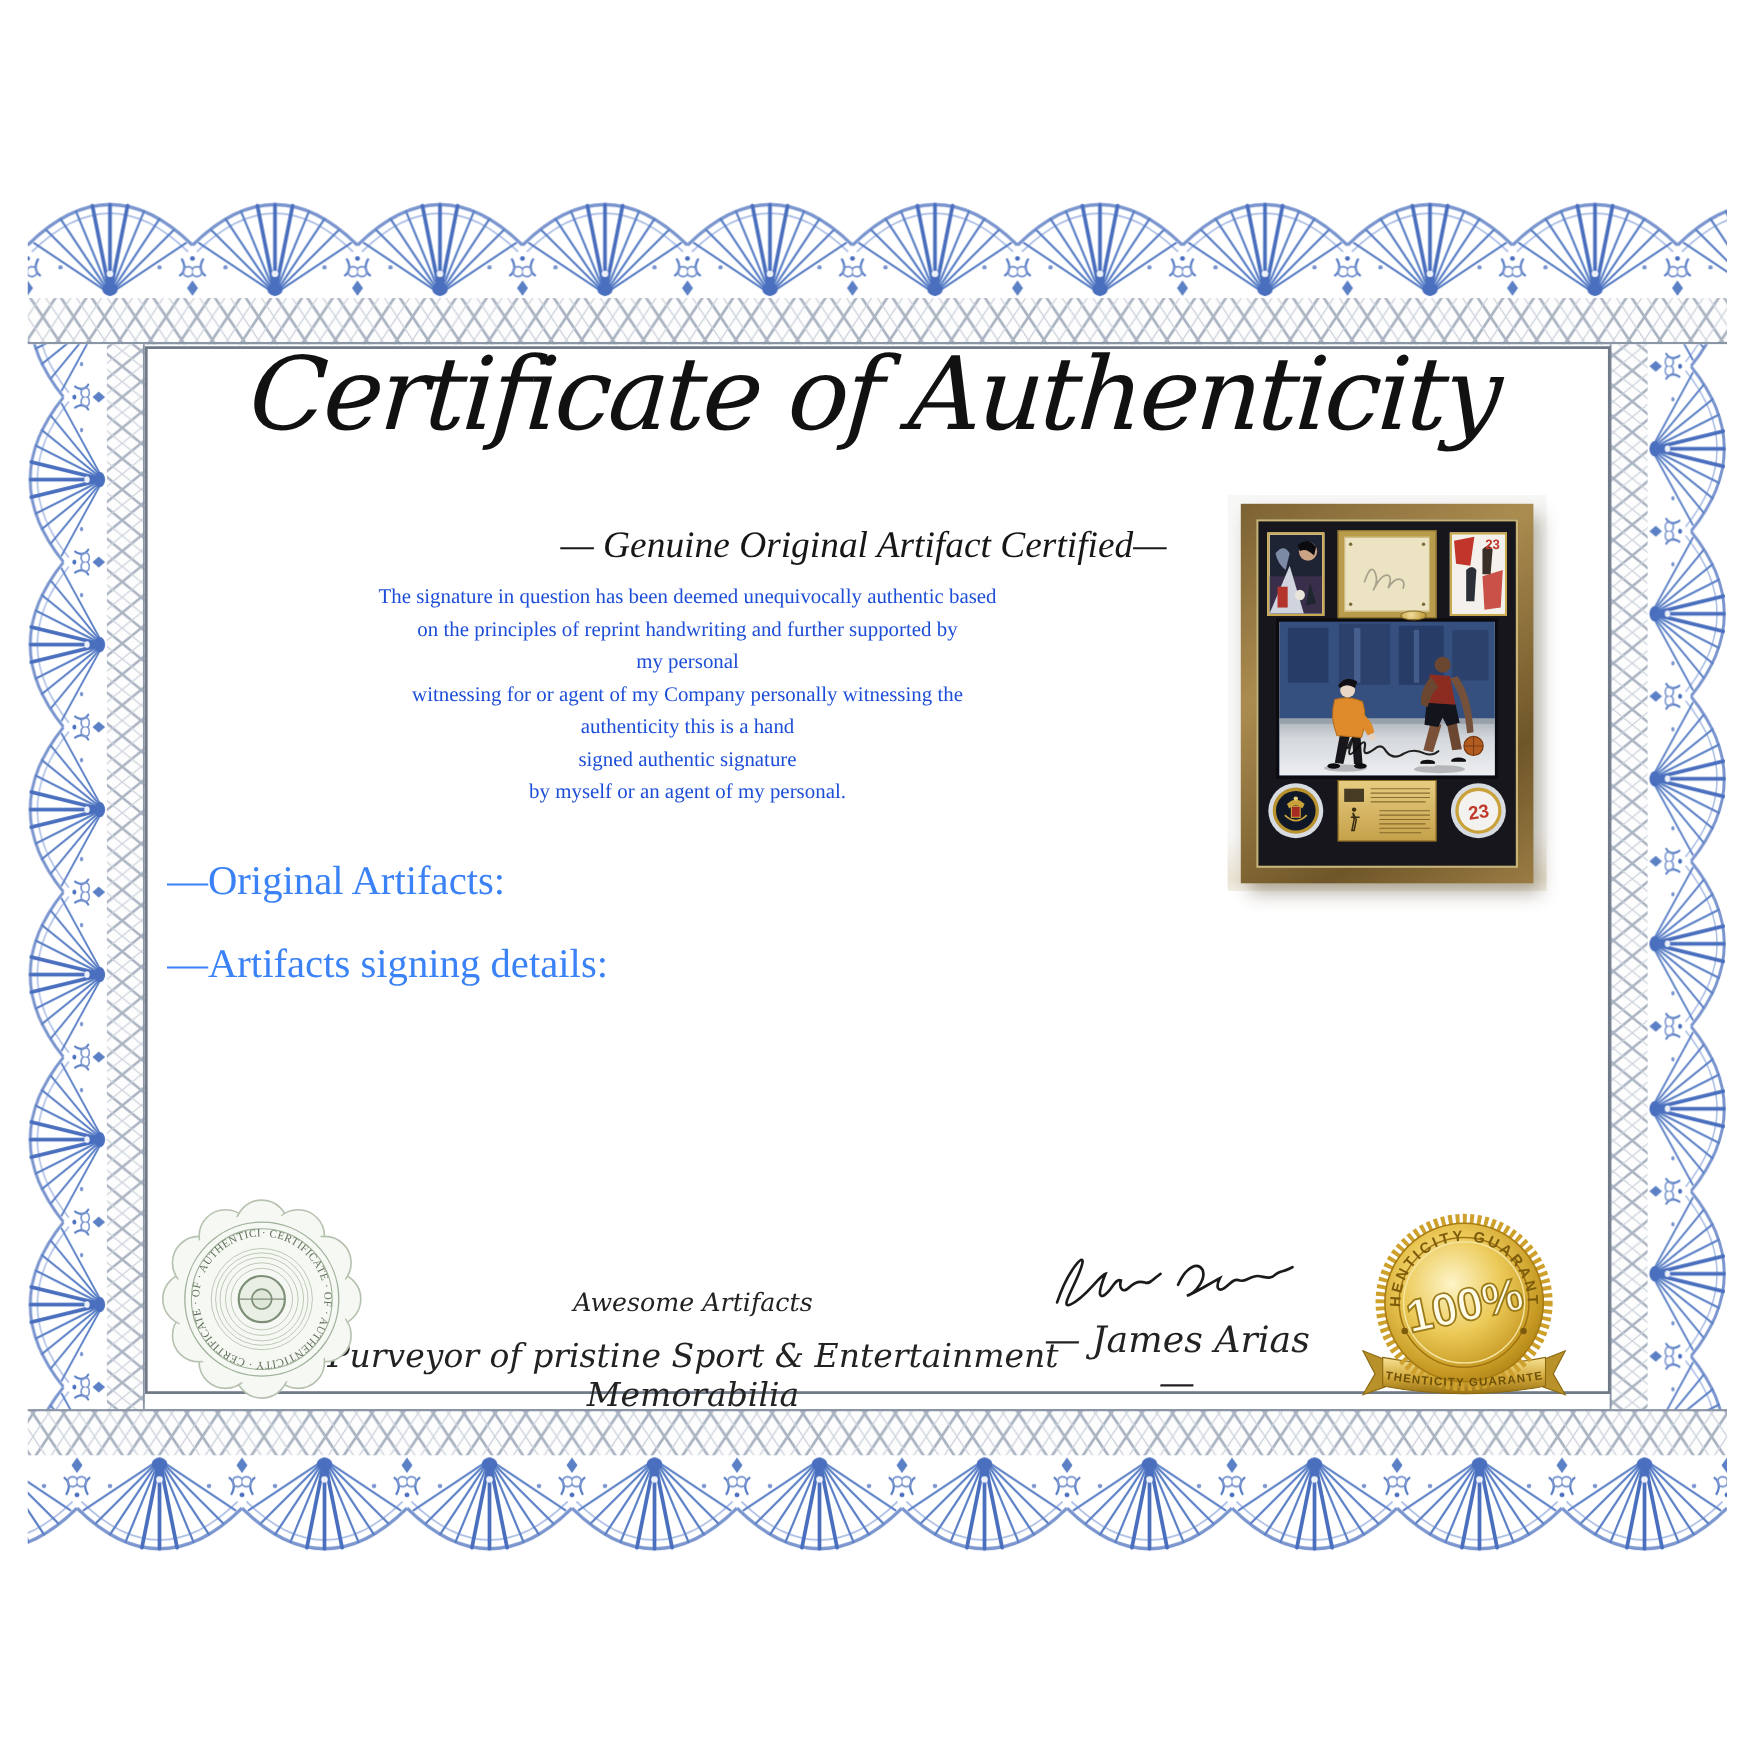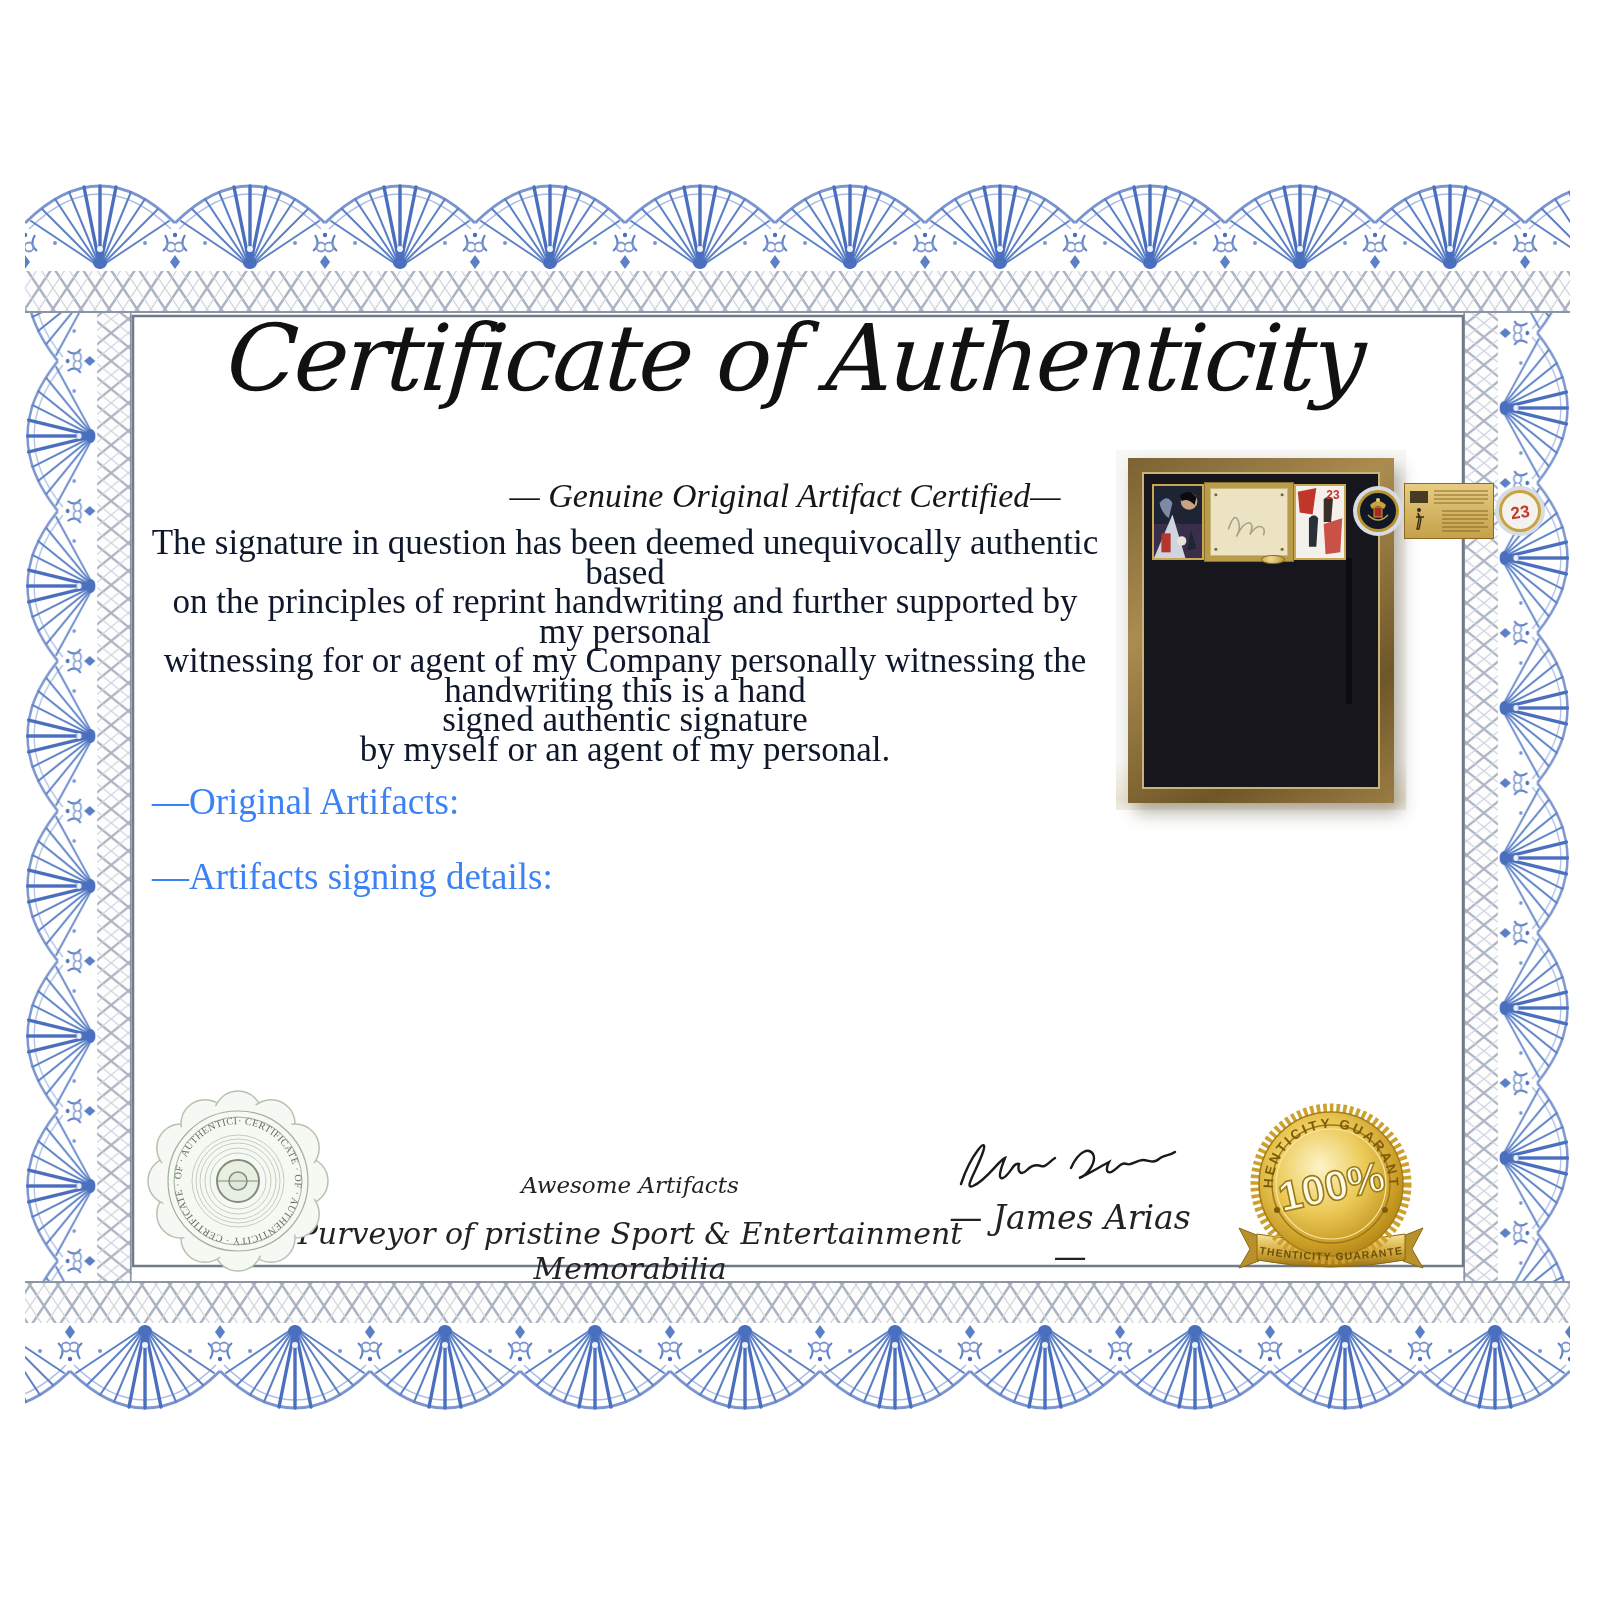--- a/index.html
+++ b/index.html
@@ -6,39 +6,39 @@
   #page{position:relative;width:1600px;height:1600px;background:#ffffff;overflow:hidden;
         font-family:"Liberation Serif", serif;color:#1c1c1c;}
   .abs{position:absolute;}
   
   #border-svg{position:absolute;left:25px;top:183px;width:1545px;height:1228px;z-index:0;}
   
   .title{left:150px;top:305px;width:1290px;text-align:center;
          font-family:"DejaVu Serif", serif;font-style:italic;font-size:92px;
          letter-spacing:-3px;color:#111;transform:skewX(-4deg);z-index:3;}
   .subtitle{left:150px;top:477px;width:1270px;text-align:center;font-size:34px;color:#161616;z-index:3;font-style:italic;}
-  .bodytext{left:150px;top:528px;width:950px;text-align:center;font-size:35px;line-height:29.5px;color:#0f172a;z-index:3;}
+  .bodytext{left:150px;top:528px;width:950px;text-align:center;font-size:19px;line-height:29.5px;color:#1d4ed8;z-index:3;}
   .heading{left:152px;font-size:37px;color:#3b82f6;z-index:3;}
   .h1{top:780px;} .h2{top:855px;}
   .script{font-family:"DejaVu Serif", serif;font-style:italic;color:#222;}
   .company{left:330px;top:1172px;width:600px;text-align:center;font-size:23px;z-index:3;}
   .tagline{left:250px;top:1216px;width:760px;text-align:center;font-size:30px;z-index:3;}
   .sigprint{left:930px;top:1198px;width:280px;text-align:center;font-size:33px;z-index:3;}
   #sig-svg{position:absolute;left:945px;top:1122px;width:250px;height:85px;z-index:3;}
   
   #emboss-seal{position:absolute;left:143px;top:1086px;width:190px;height:190px;z-index:3;}
   #gold-seal{position:absolute;left:1235px;top:1098px;width:192px;height:182px;z-index:3;}
   
   .backdrop{left:1116px;top:450px;width:290px;height:360px;z-index:1;
             background:linear-gradient(#f7f7f6 86%,#eae3d3 97%,#f2efe8);}
   .frame{left:1128px;top:458px;width:266px;height:345px;z-index:2;box-sizing:border-box;
          background:linear-gradient(145deg,#7c6233,#ab8c50 35%,#6f5628 75%,#9a7c44);
          padding:14px;box-shadow:7px 10px 16px rgba(70,58,30,.38);}
   .mat{box-sizing:border-box;width:100%;height:100%;background:#16161c;border:2px solid #c9b478;
-       padding:8px;display:flex;flex-direction:row;}
+       padding:8px;display:flex;flex-direction:column;}
   .toprow{display:flex;justify-content:space-between;align-items:center;height:80px;}
   .minicard{width:52px;height:76px;box-sizing:border-box;border:2px solid #c9a94f;overflow:hidden;background:#fff;}
   .minicard svg{display:block;width:100%;height:100%;}
   .autograph{width:90px;height:80px;box-sizing:border-box;background:#b99b4c;border:1px solid #8a6f2c;
              padding:5px;position:relative;}
   .autopage{width:100%;height:100%;background:#ece3c2;box-sizing:border-box;border:1px solid #cbb87f;position:relative;}
   .autopage svg{display:block;width:100%;height:100%;}
   .autoplate{position:absolute;right:8px;bottom:-3px;width:22px;height:7px;border-radius:50%;
              background:radial-gradient(circle at 40% 40%, #f0dc9a,#b9952f);border:1px solid #8a6f2c;}
   .bigphoto{align-self:center;width:202px;height:146px;box-sizing:border-box;border:3px solid #0b0b10;
@@ -122,21 +122,21 @@
 
   <div class="abs title noselect">Certificate of Authenticity</div>
 
   <div class="abs subtitle">— Genuine Original Artifact Certified—</div>
 
   <div class="abs bodytext">
     <div>The signature in question has been deemed unequivocally authentic based</div>
     <div>on the principles of reprint handwriting and further supported by</div>
     <div>my personal</div>
     <div>witnessing for or agent of my Company personally witnessing the</div>
-    <div>handwriting this is a hand</div>
+    <div>authenticity this is a hand</div>
     <div>signed authentic signature</div>
     <div>by myself or an agent of my personal.</div>
   </div>
 
   <div class="abs heading h1">—Original Artifacts:</div>
   <div class="abs heading h2">—Artifacts signing details:</div>
 
   <div class="abs company script">Awesome Artifacts</div>
   <div class="abs tagline script">Purveyor of pristine Sport &amp; Entertainment Memorabilia</div>
   <div class="abs sigprint script">— James Arias —</div>

